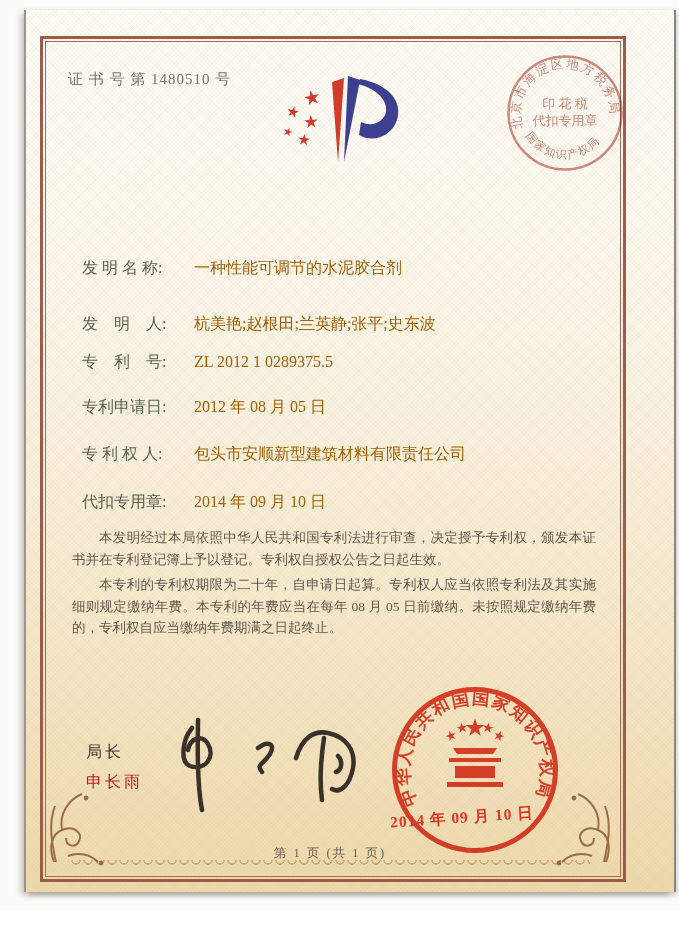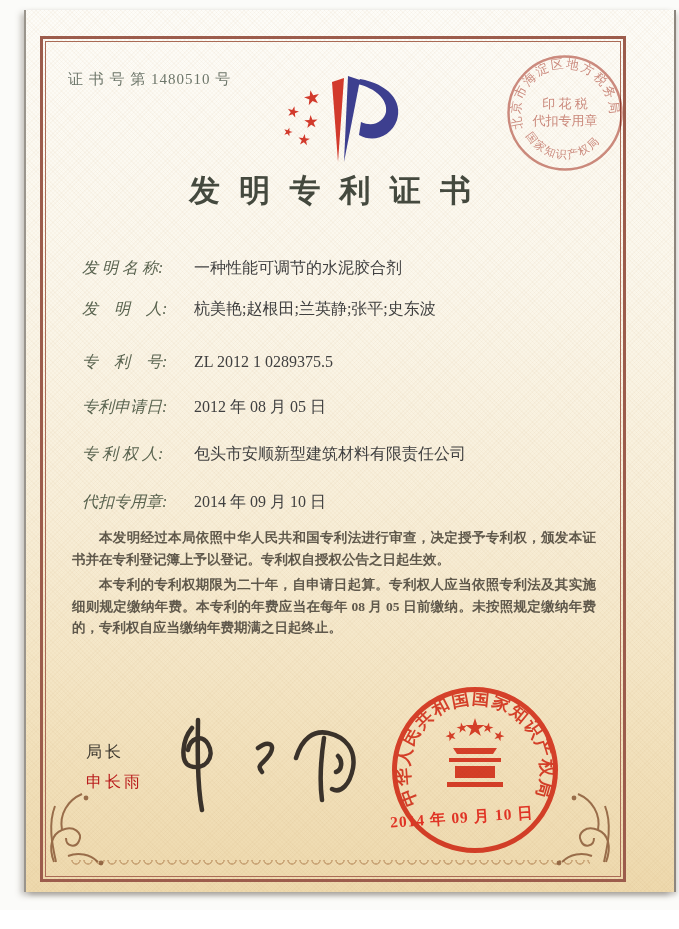--- a/index.html
+++ b/index.html
@@ -32,28 +32,28 @@
   .cert-no{position:absolute;left:68px;top:70px;font-size:15px;color:#6d766a;letter-spacing:1px;}
 
   .logo{position:absolute;left:276px;top:74px;width:140px;height:94px;}
 
   .title{
     position:absolute;left:40px;top:170px;width:580px;text-align:center;
     font-size:31px;color:#44493e;font-weight:600;letter-spacing:.62em;padding-left:.62em;box-sizing:border-box;
   }
 
   .field{position:absolute;left:82px;width:520px;font-size:16px;color:#59634f;white-space:nowrap;}
-  .field .lab{display:inline-block;min-width:102px;font-style:italic;}
-  .field .val{margin-left:10px;color:#404040;}
-  .f0{top:258px}.f1{top:299px}.f2{top:352px}.f3{top:397px}.f4{top:444px}.f5{top:492px}
+  .field .lab{display:inline-block;min-width:102px;}
+  .field .val{margin-left:10px;color:#a16207;}
+  .f0{top:258px}.f1{top:314px}.f2{top:352px}.f3{top:397px}.f4{top:444px}.f5{top:492px}
 
   .body-text{position:absolute;left:72px;top:527px;width:524px;}
   .body-text p{
     margin:0 0 4px 0;font-size:13.5px;line-height:1.6;color:#5f584b;
-    text-align:justify;text-indent:2em;font-weight:bold;
+    text-align:justify;text-indent:2em;
   }
 
   .sig-title{position:absolute;left:86px;top:742px;font-size:16px;color:#3d382f;letter-spacing:3px;text-align:center;}
   .sig-name{position:absolute;left:86px;top:772px;font-size:16px;color:#b91c1c;letter-spacing:3px;}
   .sig-script{position:absolute;left:158px;top:706px;width:220px;height:110px;}
 
   .flourish{position:absolute;width:64px;height:84px;}
   .flourish.bl{left:46px;top:786px;}
   .flourish.br{left:550px;top:786px;transform:scaleX(-1);}
 
@@ -90,21 +90,20 @@
       <use href="#star-a" transform="translate(17,38) scale(6) rotate(14)"></use>
       <use href="#star-a" transform="translate(35,48) scale(7) rotate(-4)"></use>
       <use href="#star-a" transform="translate(12,58) scale(4.6) rotate(18)"></use>
       <use href="#star-a" transform="translate(28,66) scale(6) rotate(6)"></use>
     </g>
     <path d="M56,8 L68,4 L62,88 Z" fill="#d23a2c"></path>
     <path d="M72,2 L84,6 L68,88 Z" fill="#3d3f8f"></path>
     <path d="M84,5 C112,10 127,27 121,46 C115,63 97,69 83,61 L85,48 C98,54 108,47 110,38 C112,26 100,14 81,10 Z" fill="#3d3f8f"></path>
   </svg>
 
-  <div class="title">发明专利证书</div>
 
   <div class="field f0">
     <span class="lab">发 明 名 称:</span><span class="val">一种性能可调节的水泥胶合剂</span>
   </div>
   <div class="field f1">
     <span class="lab">发　明　人:</span><span class="val">杭美艳;赵根田;兰英静;张平;史东波</span>
   </div>
   <div class="field f2">
     <span class="lab">专　利　号:</span><span class="val">ZL 2012 1 0289375.5</span>
   </div>
@@ -151,20 +150,21 @@
     <g fill="none" stroke="#8a5a38" stroke-width="2" opacity=".85">
       <path d="M8,76 C2,60 6,48 16,44 C28,39 37,47 33,55 C30,62 20,61 20,52"></path>
       <path d="M16,44 C13,28 22,14 36,8"></path>
       <path d="M10,76 C6,58 2,38 9,20"></path>
       <path d="M22,70 C32,66 44,68 52,76"></path>
       <circle cx="40" cy="12" r="2.4" fill="#8a5a38" stroke="none"></circle>
       <circle cx="55" cy="77" r="2.4" fill="#8a5a38" stroke="none"></circle>
     </g>
   </svg>
 
+  <div class="footer">第 1 页 (共 1 页)</div>
 
   <svg class="tax-seal" viewBox="0 0 124 124">
     <defs>
       <path id="tax-top" d="M19.7,77.4 A45,45 0 1 1 104.3,77.4"></path>
       <path id="tax-bot" d="M23,84.5 A45,45 0 0 0 101,84.5"></path>
     </defs>
     <circle cx="62" cy="62" r="56.5" fill="none" stroke="#c4756a" stroke-width="2.5"></circle>
     <text font-size="12.5" letter-spacing="2" fill="#c4756a" font-family="Liberation Serif, serif">
       <textPath href="#tax-top">北京市海淀区地方税务局</textPath>
     </text>

